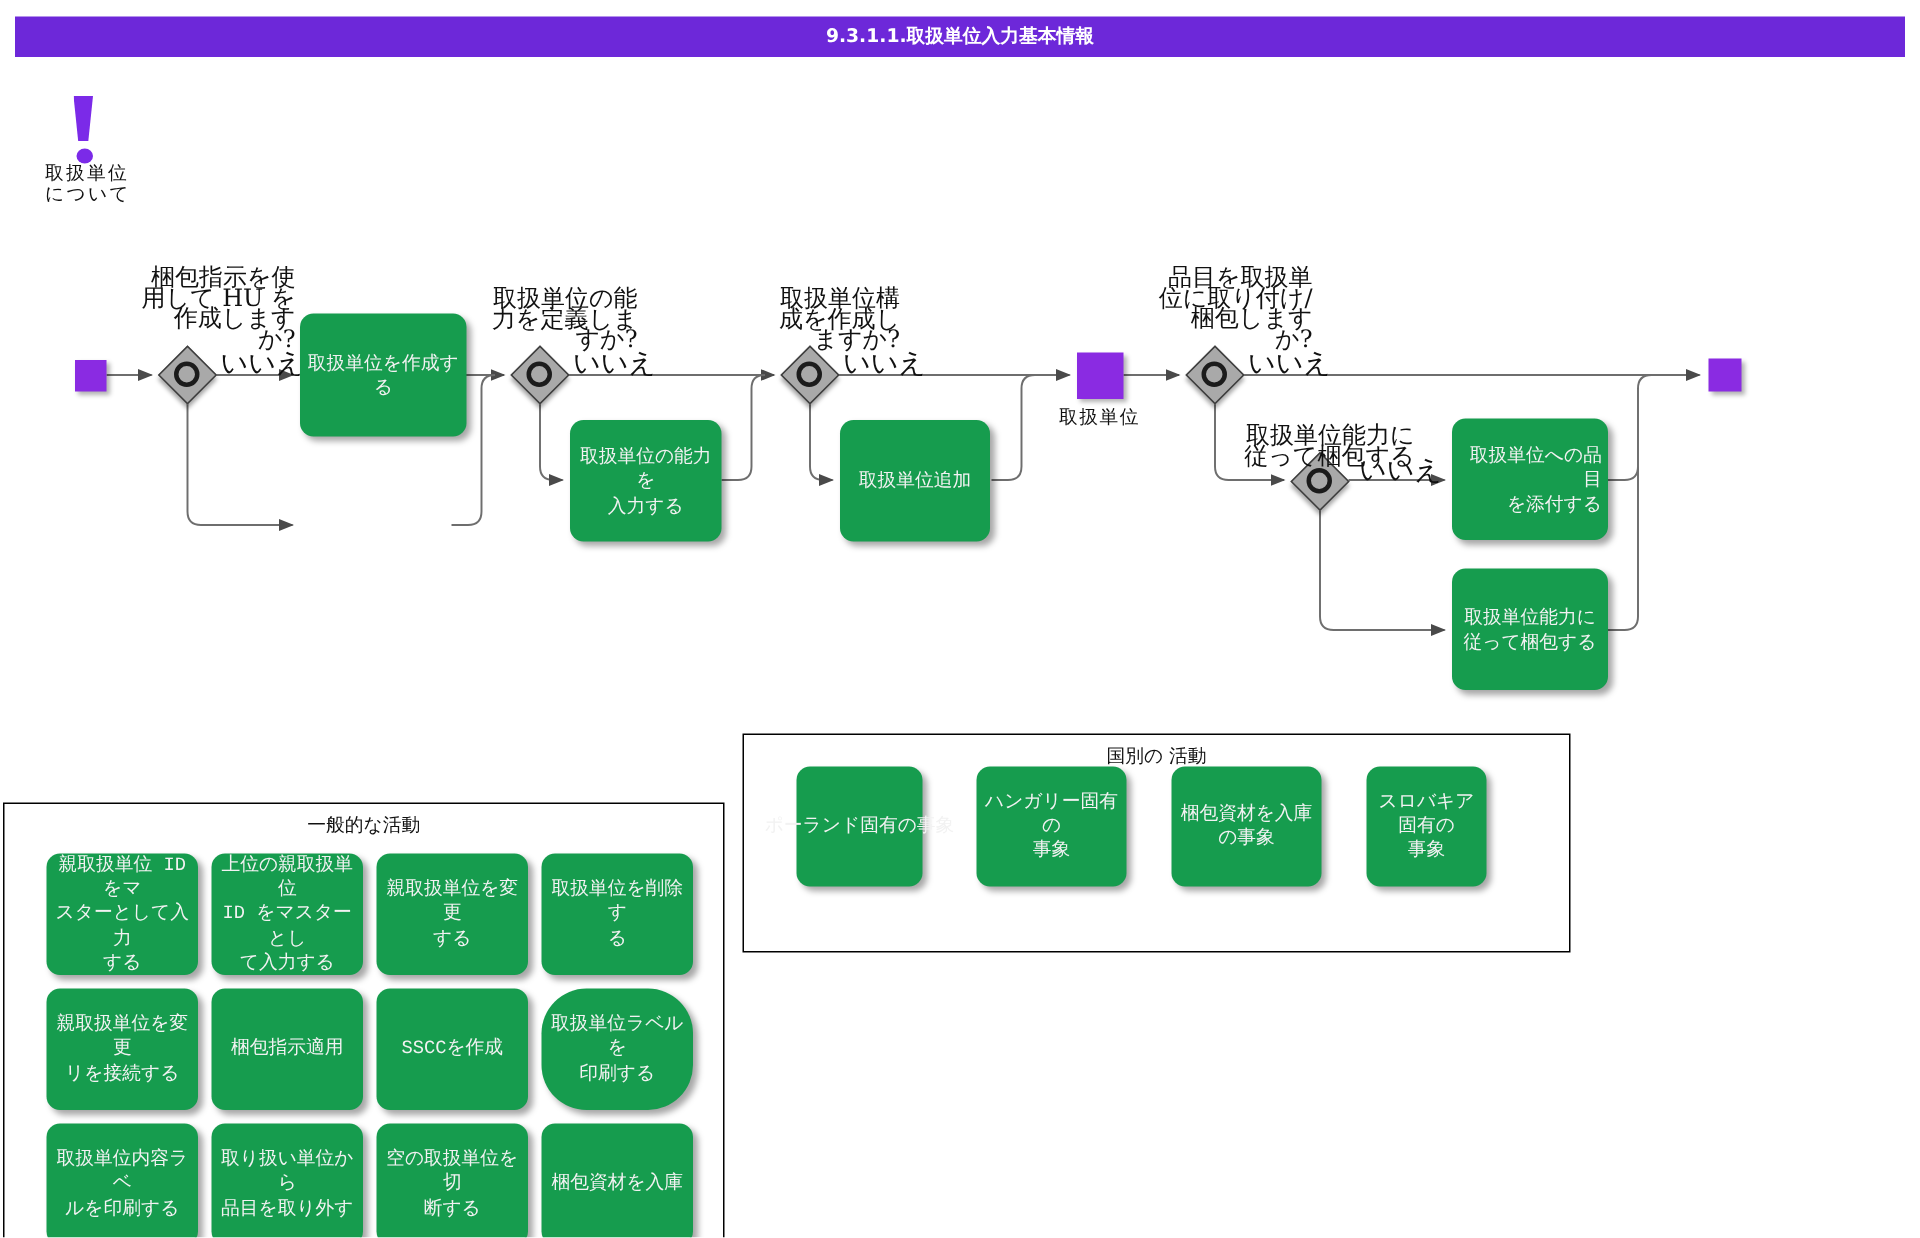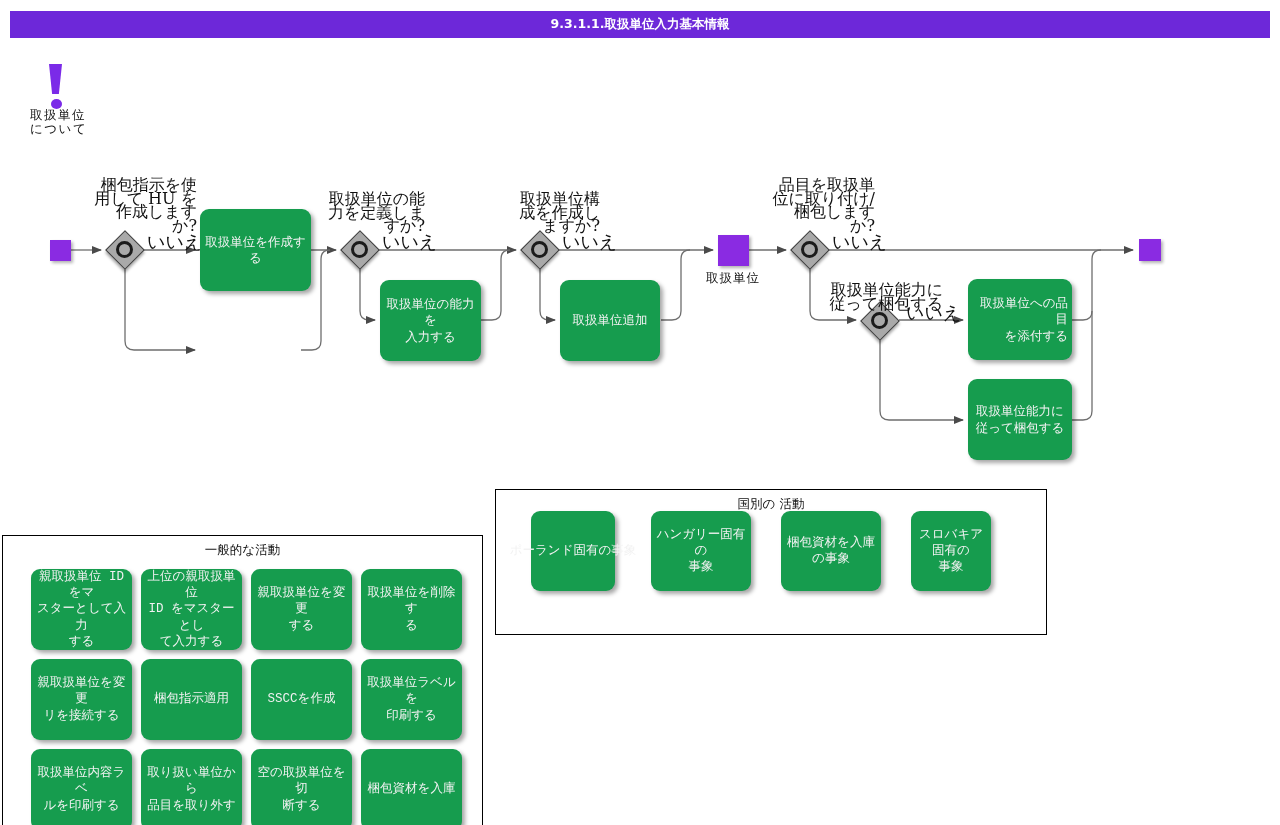--- a/index.html
+++ b/index.html
@@ -159,21 +159,21 @@
 ID をマスターとし
 て入力する</span></div>
     <div class="task" style="left:248px;top:33px;"><span>親取扱単位を変更
 する</span></div>
     <div class="task" style="left:358px;top:33px;"><span>取扱単位を削除す
 る</span></div>
     <div class="task" style="left:28px;top:123px;"><span>親取扱単位を変更
 リを接続する</span></div>
     <div class="task" style="left:138px;top:123px;"><span>梱包指示適用</span></div>
     <div class="task" style="left:248px;top:123px;"><span>SSCCを作成</span></div>
-    <div class="task" style="left:358px;top:123px;"><span>取扱単位ラベルを
+    <div class="task" style="left:358px;top:123px;border-radius:30px;"><span>取扱単位ラベルを
 印刷する</span></div>
     <div class="task" style="left:28px;top:213px;"><span>取扱単位内容ラベ
 ルを印刷する</span></div>
     <div class="task" style="left:138px;top:213px;"><span>取り扱い単位から
 品目を取り外す</span></div>
     <div class="task" style="left:248px;top:213px;"><span>空の取扱単位を切
 断する</span></div>
     <div class="task" style="left:358px;top:213px;"><span>梱包資材を入庫</span></div>
   </div>
 

